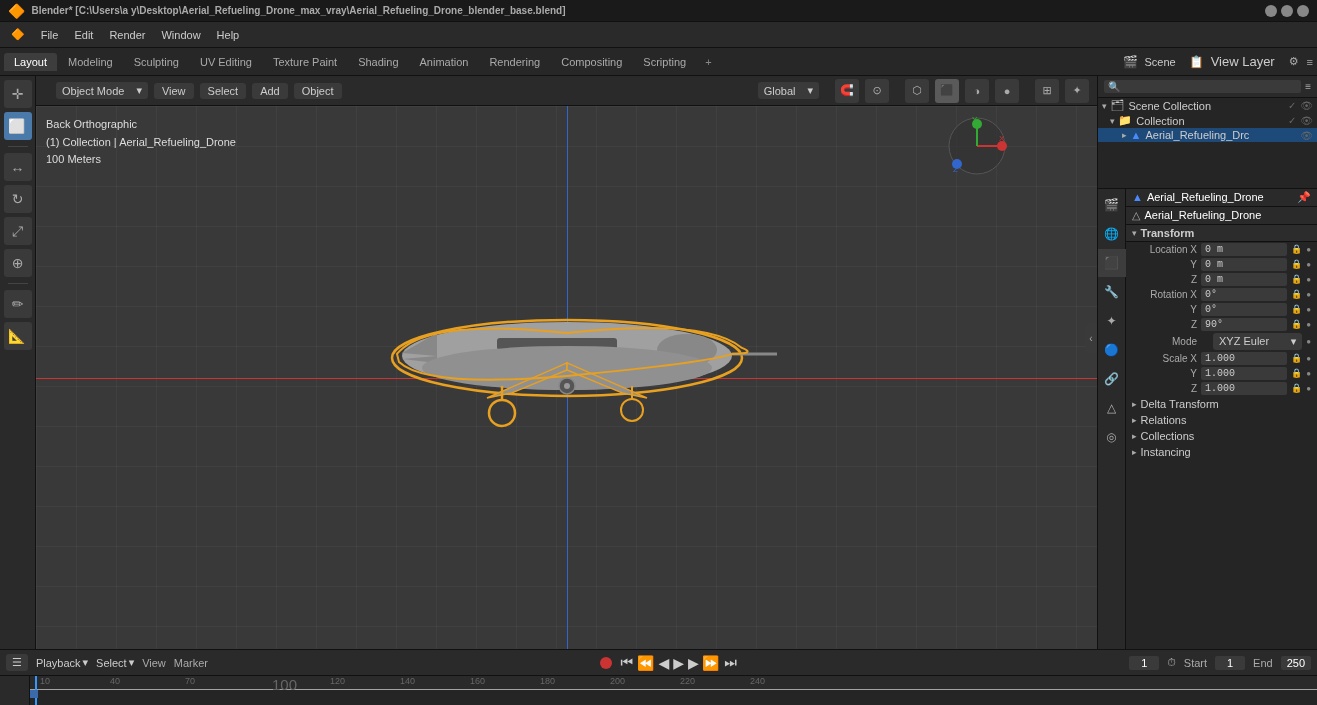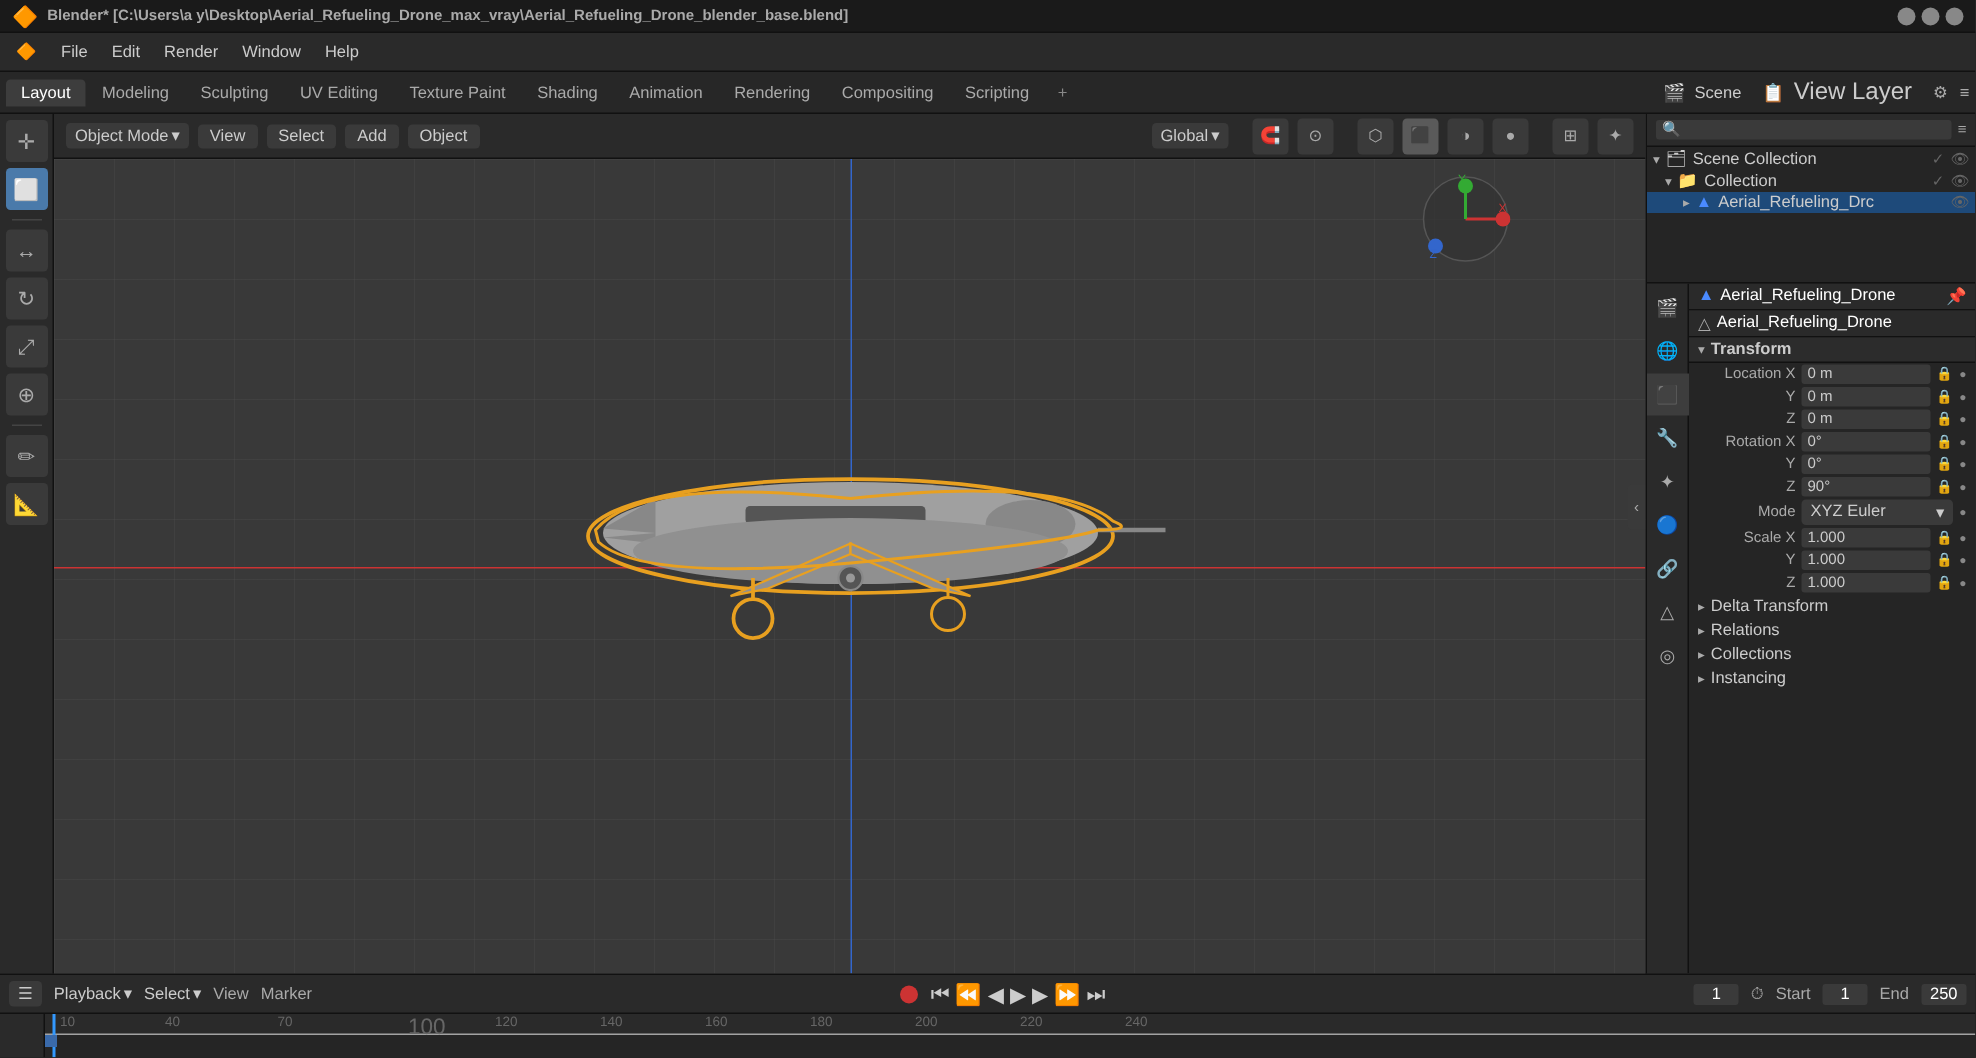--- a/index.html
+++ b/index.html
@@ -19,36 +19,36 @@
     #menubar { background: #2a2a2a; height: 26px; display: flex; align-items: center; padding: 0 4px; border-bottom: 1px solid #111; gap: 2px; }
     .menu-item { padding: 2px 7px; border-radius: 3px; cursor: pointer; color: #ccc; font-size: 11px; }
 
     
     #tabs { background: #272727; height: 28px; display: flex; align-items: center; padding: 0 4px; border-bottom: 1px solid #111; gap: 1px; }
     .tab { padding: 3px 10px; border-radius: 3px 3px 0 0; cursor: pointer; color: #aaa; font-size: 11px; }
     .tab.active { background: #3d3d3d; color: #fff; }
     .tab-add { padding: 3px 8px; color: #888; cursor: pointer; }
     .tabs-right { margin-left: auto; display: flex; align-items: center; gap: 6px; }
     .scene-label { color: #ccc; font-size: 11px; }
-    .view-layer-label { color: #ccc; font-size: 16px; }
+    .view-layer-label { color: #ccc; font-size: 13px; }
 
     
     #main { display: flex; height: calc(705px - 22px - 26px - 28px - 30px - 26px); }
 
     
     #left-toolbar { width: 36px; background: #2a2a2a; border-right: 1px solid #111; display: flex; flex-direction: column; align-items: center; padding: 4px 2px; gap: 4px; }
     .tool-btn { width: 28px; height: 28px; background: #3a3a3a; border-radius: 3px; display: flex; align-items: center; justify-content: center; cursor: pointer; color: #aaa; font-size: 14px; }
     .tool-btn.active { background: #4a7aaa; color: #fff; }
     .tool-sep { width: 20px; height: 1px; background: #444; margin: 2px 0; }
 
     
     #viewport { flex: 1; background: #393939; position: relative; overflow: hidden; }
     .viewport-header { height: 30px; background: #2a2a2a; display: flex; align-items: center; padding: 0 8px; gap: 6px; border-bottom: 1px solid #111; }
     .vp-btn { background: #3a3a3a; border: none; color: #ccc; padding: 2px 8px; border-radius: 3px; cursor: pointer; font-size: 11px; }
-    .vp-dropdown { display: flex; align-items: center; gap: 2px; background: #3a3a3a; padding: 2px 6px; border-radius: 3px; cursor: pointer; }
+    .vp-dropdown { display: flex; align-items: center; gap: 12px; background: #3a3a3a; padding: 2px 6px; border-radius: 3px; cursor: pointer; margin-left: 12px; }
     .vp-canvas { position: absolute; top: 30px; left: 0; right: 0; bottom: 0; overflow: hidden; }
     .vp-info { position: absolute; top: 10px; left: 10px; color: #ddd; font-size: 11px; line-height: 1.6; }
     .grid-bg { width: 100%; height: 100%; background-color: #393939; background-image: linear-gradient(rgba(80,80,80,0.3) 1px, transparent 1px), linear-gradient(90deg, rgba(80,80,80,0.3) 1px, transparent 1px); background-size: 40px 40px; }
 
     
     .red-line { position: absolute; left: 0; right: 0; height: 1px; background: #cc3333; top: 50%; }
     
     .blue-line { position: absolute; top: 0; bottom: 0; width: 1px; background: #3366cc; left: 50%; }
 
     
@@ -66,21 +66,21 @@
     .tree-arrow { color: #aaa; font-size: 9px; }
     .item-icon { font-size: 11px; }
     .item-label { font-size: 11px; color: #ccc; flex: 1; }
     .item-vis { color: #666; cursor: pointer; font-size: 10px; }
     .props-tab { width: 28px; height: 28px; display: flex; align-items: center; justify-content: center; cursor: pointer; color: #aaa; font-size: 12px; }
     .props-tab.active { background: #3d3d3d; color: #fff; }
     .prop-name-row { background: #2a2a2a; padding: 2px 6px; display: flex; align-items: center; gap: 4px; border-bottom: 1px solid #111; }
     .prop-name-text { color: #fff; font-size: 11px; }
     .prop-row { display: flex; align-items: center; padding: 1px 6px; gap: 4px; }
     .prop-label { color: #aaa; font-size: 10px; width: 65px; text-align: right; }
-    .prop-value { background: #3a3a3a; border: none; color: #ccc; padding: 1px 4px; font-size: 10px; border-radius: 2px; flex: 1; min-width: 0; }
+    .prop-value { background: #3a3a3a; border: none; color: #ccc; padding: 1px 4px; font-size: 10px; border-radius: 2px; flex: 1; min-width: 0; font-family: Liberation Mono, monospace; }
     .lock-icon { color: #666; font-size: 9px; cursor: pointer; }
     .dot-icon { color: #888; font-size: 8px; cursor: pointer; }
 
     
     #timeline { height: 56px; background: #1f1f1f; border-top: 1px solid #111; display: flex; flex-direction: column; }
     #timeline-header { height: 26px; background: #2a2a2a; display: flex; align-items: center; padding: 0 6px; gap: 8px; border-bottom: 1px solid #111; }
     .tl-btn { background: #3a3a3a; border: none; color: #ccc; padding: 2px 6px; border-radius: 3px; cursor: pointer; font-size: 11px; }
     .tl-dropdown { display: flex; align-items: center; gap: 2px; cursor: pointer; color: #ccc; }
     .tl-spacer { flex: 1; }
     .tl-controls { display: flex; align-items: center; gap: 4px; }
@@ -238,20 +238,25 @@
 
             <circle cx="230" cy="108" r="8" fill="#555" stroke="#888" stroke-width="1.5"></circle>
             <circle cx="230" cy="108" r="3" fill="#999"></circle>
 
             <line x1="395" y1="76" x2="440" y2="76" stroke="#888" stroke-width="3"></line>
 
             <path d="M 60,76 Q 90,40 230,55 Q 370,40 405,70 Q 420,76 395,76 Q 370,85 230,98 Q 90,110 62,84 Z" fill="none" stroke="#e8a020" stroke-width="2"></path>
           </svg>
         </div>
 
+        <div class="vp-info">
+          <div>Back Orthographic</div>
+          <div>(1) Collection | Aerial_Refueling_Drone</div>
+          <div>100 Meters</div>
+        </div>
 
         <div style="position:absolute; top:10px; right:90px;">
           <svg width="60" height="60">
             <circle cx="30" cy="30" r="28" fill="rgba(50,50,50,0.7)" stroke="#555" stroke-width="1"></circle>
 
             <line x1="30" y1="30" x2="55" y2="30" stroke="#cc3333" stroke-width="2"></line>
             <circle cx="55" cy="30" r="5" fill="#cc3333"></circle>
             <text x="52" y="25" fill="#cc3333" font-size="8">X</text>
 
             <line x1="30" y1="30" x2="30" y2="8" stroke="#33aa33" stroke-width="2"></line>

